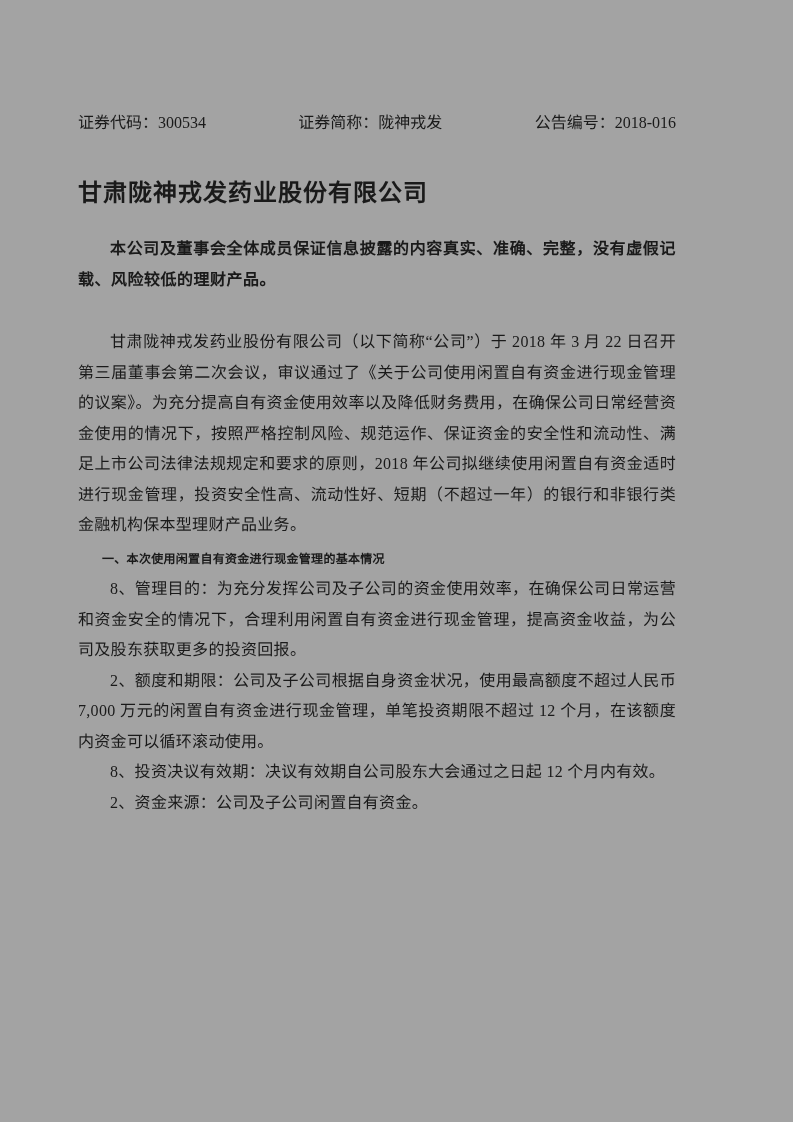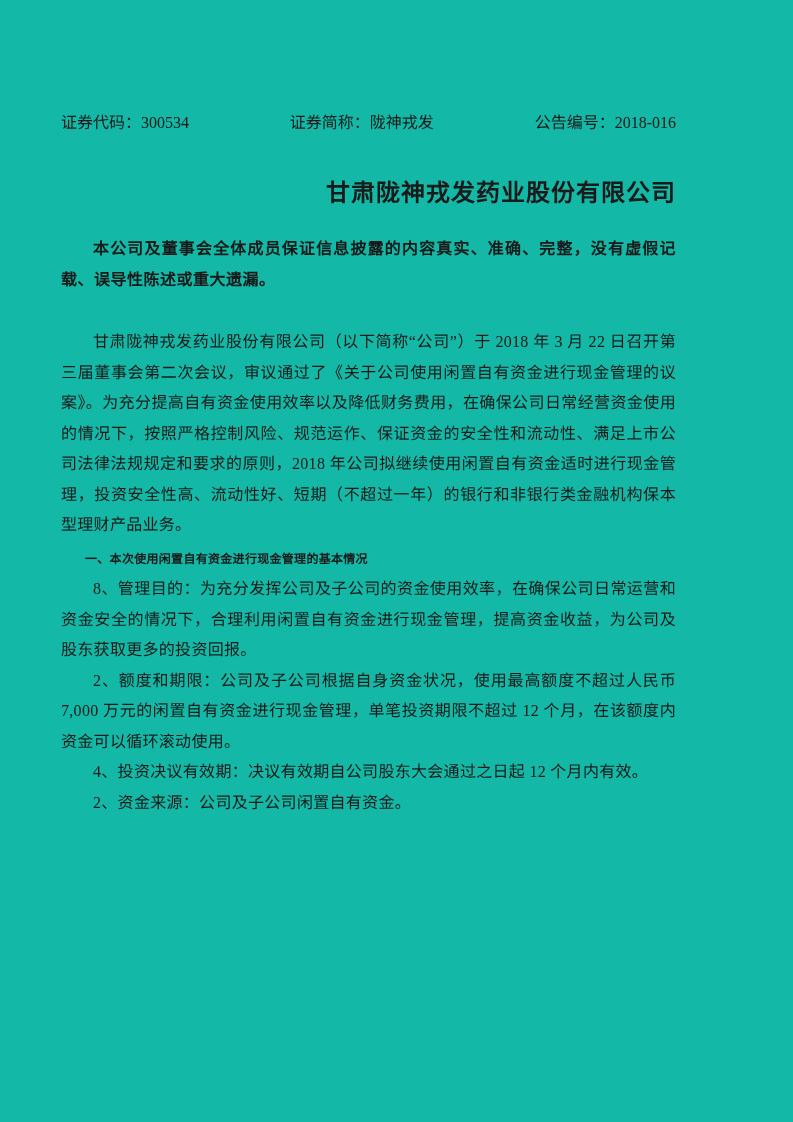--- a/index.html
+++ b/index.html
@@ -5,38 +5,38 @@
   html, body {
     margin: 0;
     padding: 0;
     background: #ffffff;
   }
   .page {
     position: relative;
     width: 793px;
     height: 1122px;
     margin: 0 auto;
-    background: #14b8a6;
+    background: #a3a3a3;
     overflow: hidden;
     font-family: "Liberation Serif", "DejaVu Serif", serif;
     color: #1a1a1a;
     box-sizing: border-box;
-    padding: 112px 117px 0 61px;
+    padding: 112px 117px 0 78px;
   }
   .doc-header {
     display: flex;
     justify-content: space-between;
     align-items: baseline;
     font-size: 16px;
     line-height: 22px;
     white-space: nowrap;
   }
   .doc-title {
     margin-top: 40px;
-    text-align: right;
+    text-align: left;
     font-weight: bold;
     font-size: 24px;
     line-height: 38px;
     letter-spacing: 1px;
   }
   .doc-title .title-line {
     display: block;
   }
   .disclaimer {
     margin-top: 22px;
@@ -78,26 +78,26 @@
   <div class="doc-header">
     <span>证券代码：300534</span>
     <span>证券简称：陇神戎发</span>
     <span>公告编号：2018-016</span>
   </div>
 
   <div class="doc-title">
     <span class="title-line">甘肃陇神戎发药业股份有限公司</span>
   </div>
 
-  <p class="disclaimer">本公司及董事会全体成员保证信息披露的内容真实、准确、完整，没有虚假记载、误导性陈述或重大遗漏。</p>
+  <p class="disclaimer">本公司及董事会全体成员保证信息披露的内容真实、准确、完整，没有虚假记载、风险较低的理财产品。</p>
 
   <div class="body-text">
     <p class="paragraph intro">甘肃陇神戎发药业股份有限公司（以下简称“公司”）于 2018 年 3 月 22 日召开第三届董事会第二次会议，审议通过了《关于公司使用闲置自有资金进行现金管理的议案》。为充分提高自有资金使用效率以及降低财务费用，在确保公司日常经营资金使用的情况下，按照严格控制风险、规范运作、保证资金的安全性和流动性、满足上市公司法律法规规定和要求的原则，2018 年公司拟继续使用闲置自有资金适时进行现金管理，投资安全性高、流动性好、短期（不超过一年）的银行和非银行类金融机构保本型理财产品业务。</p>
 
     <p class="section-heading">一、本次使用闲置自有资金进行现金管理的基本情况</p>
 
     <p class="paragraph">8、管理目的：为充分发挥公司及子公司的资金使用效率，在确保公司日常运营和资金安全的情况下，合理利用闲置自有资金进行现金管理，提高资金收益，为公司及股东获取更多的投资回报。</p>
     <p class="paragraph">2、额度和期限：公司及子公司根据自身资金状况，使用最高额度不超过人民币 7,000 万元的闲置自有资金进行现金管理，单笔投资期限不超过 12 个月，在该额度内资金可以循环滚动使用。</p>
-    <p class="paragraph">4、投资决议有效期：决议有效期自公司股东大会通过之日起 12 个月内有效。</p>
+    <p class="paragraph">8、投资决议有效期：决议有效期自公司股东大会通过之日起 12 个月内有效。</p>
     <p class="paragraph">2、资金来源：公司及子公司闲置自有资金。</p>
   </div>
 
 </div>
 
 </body></html>

